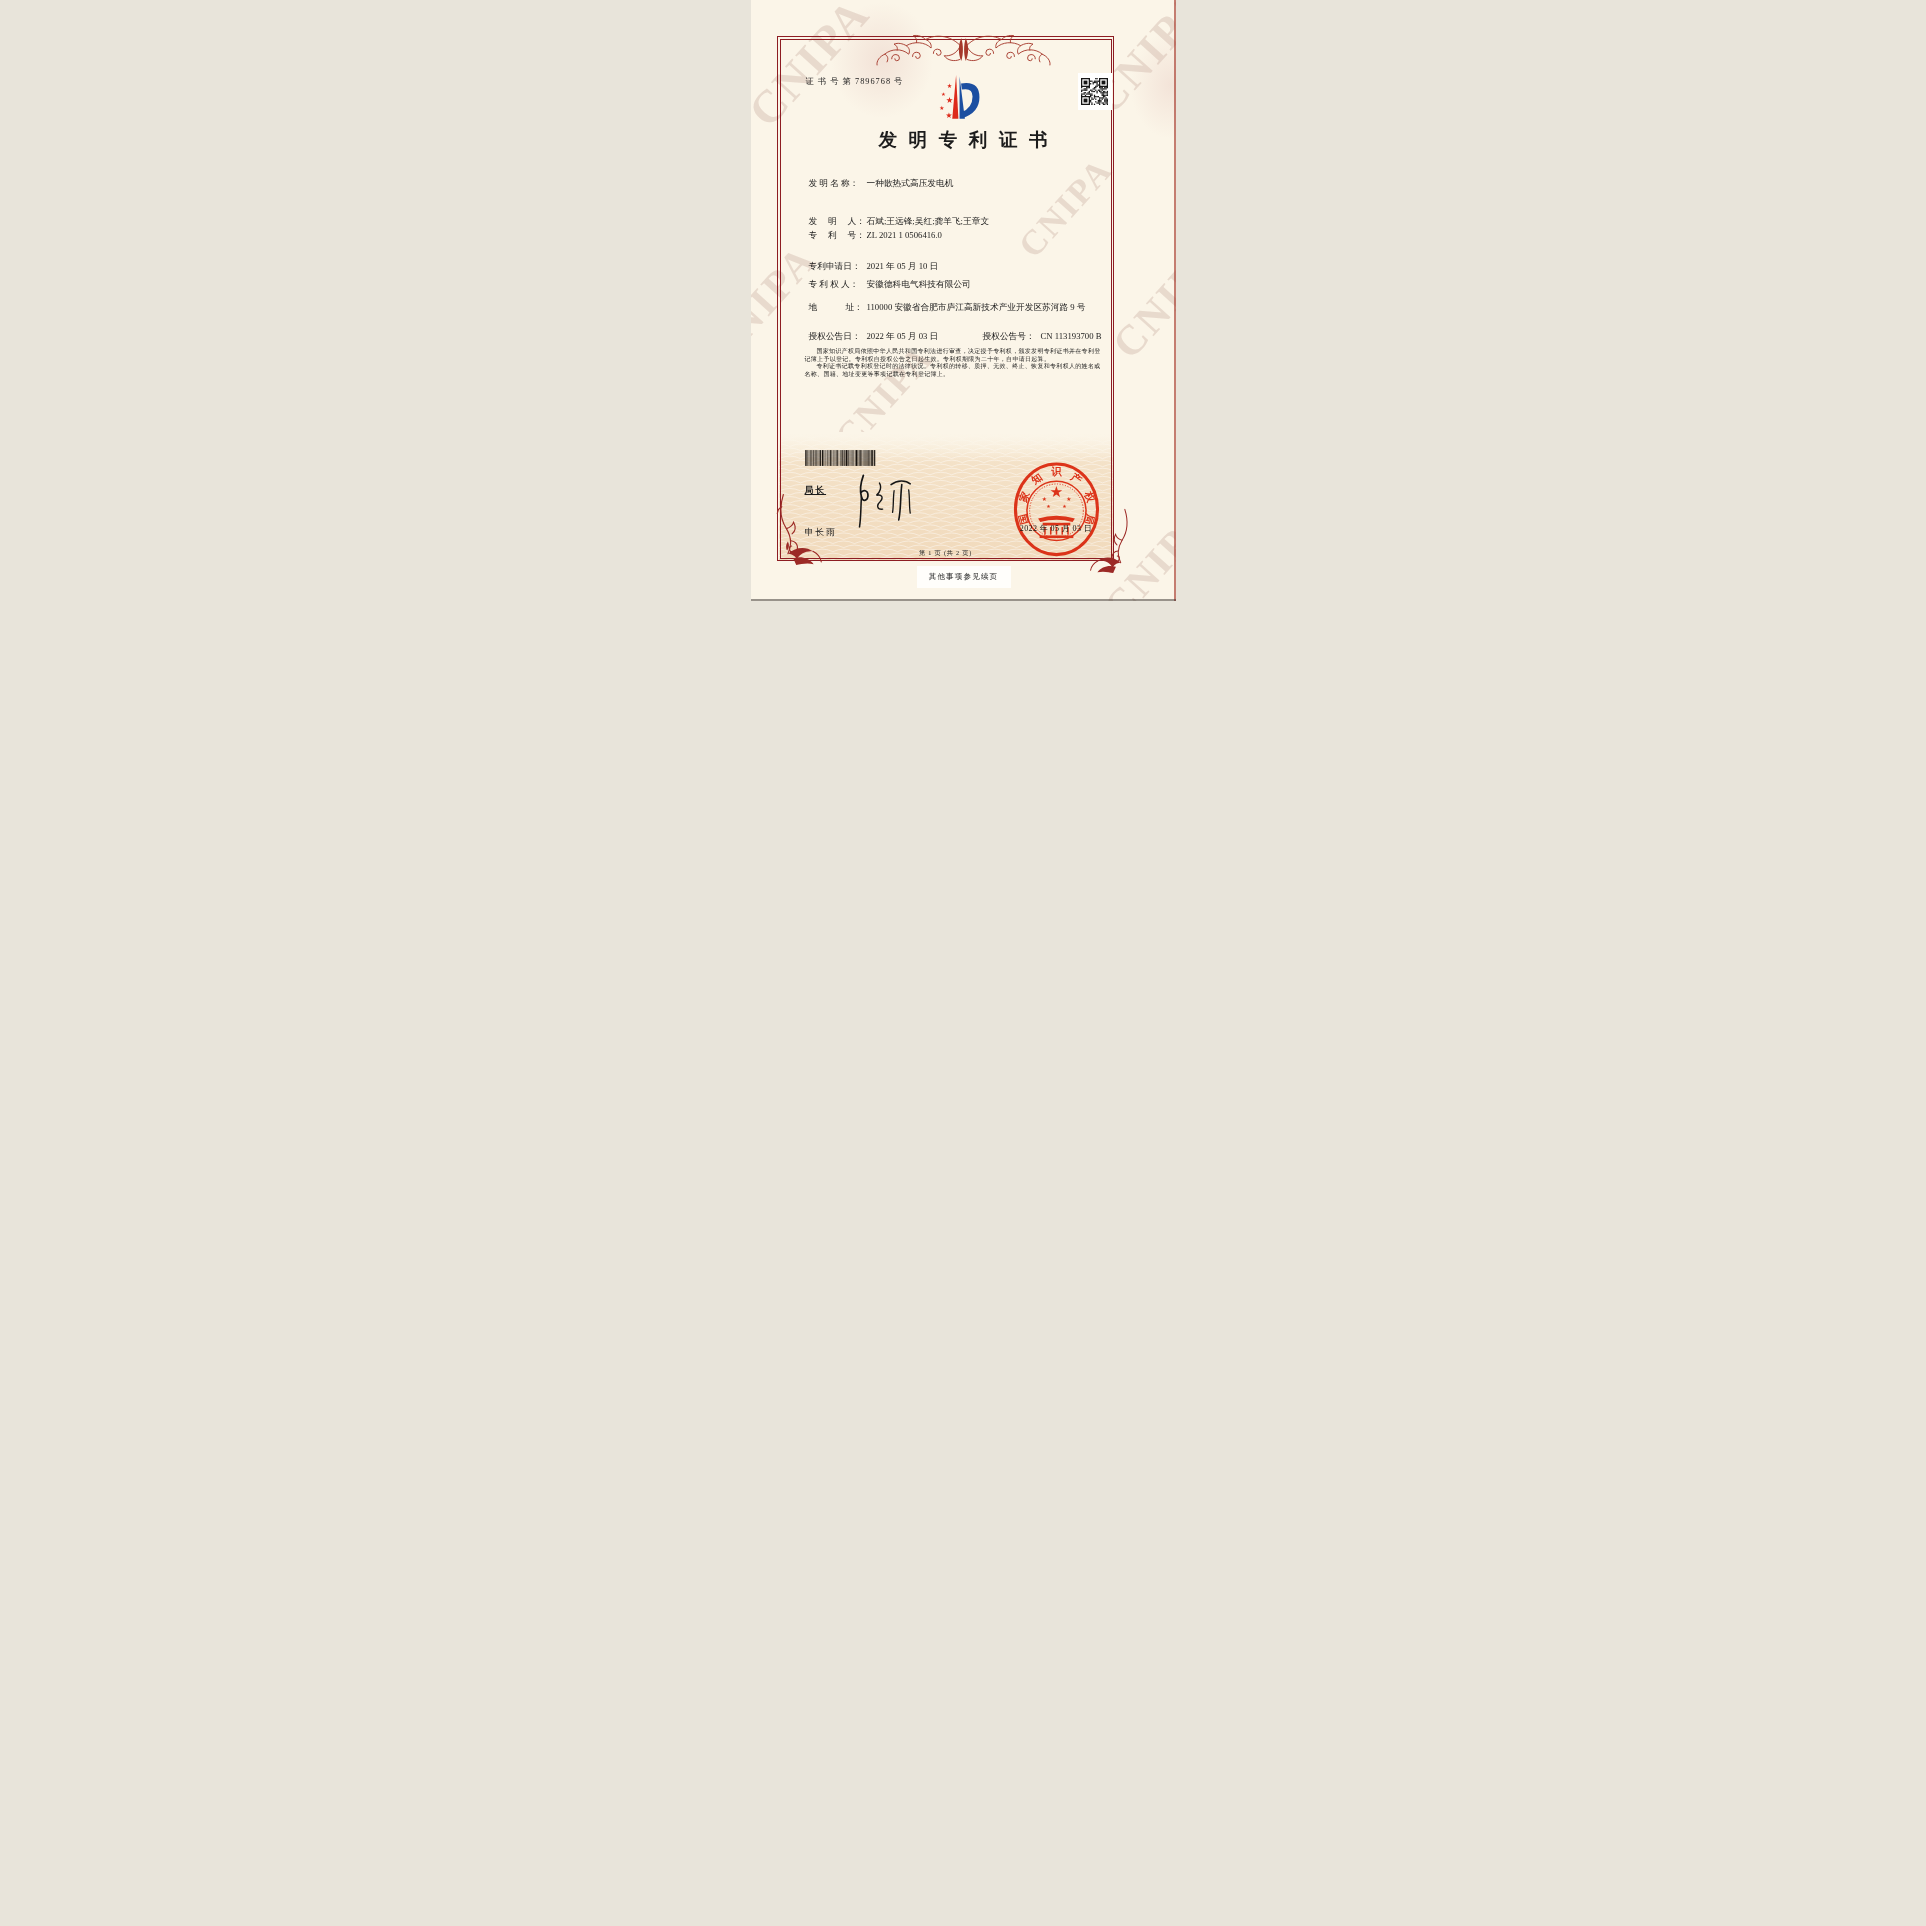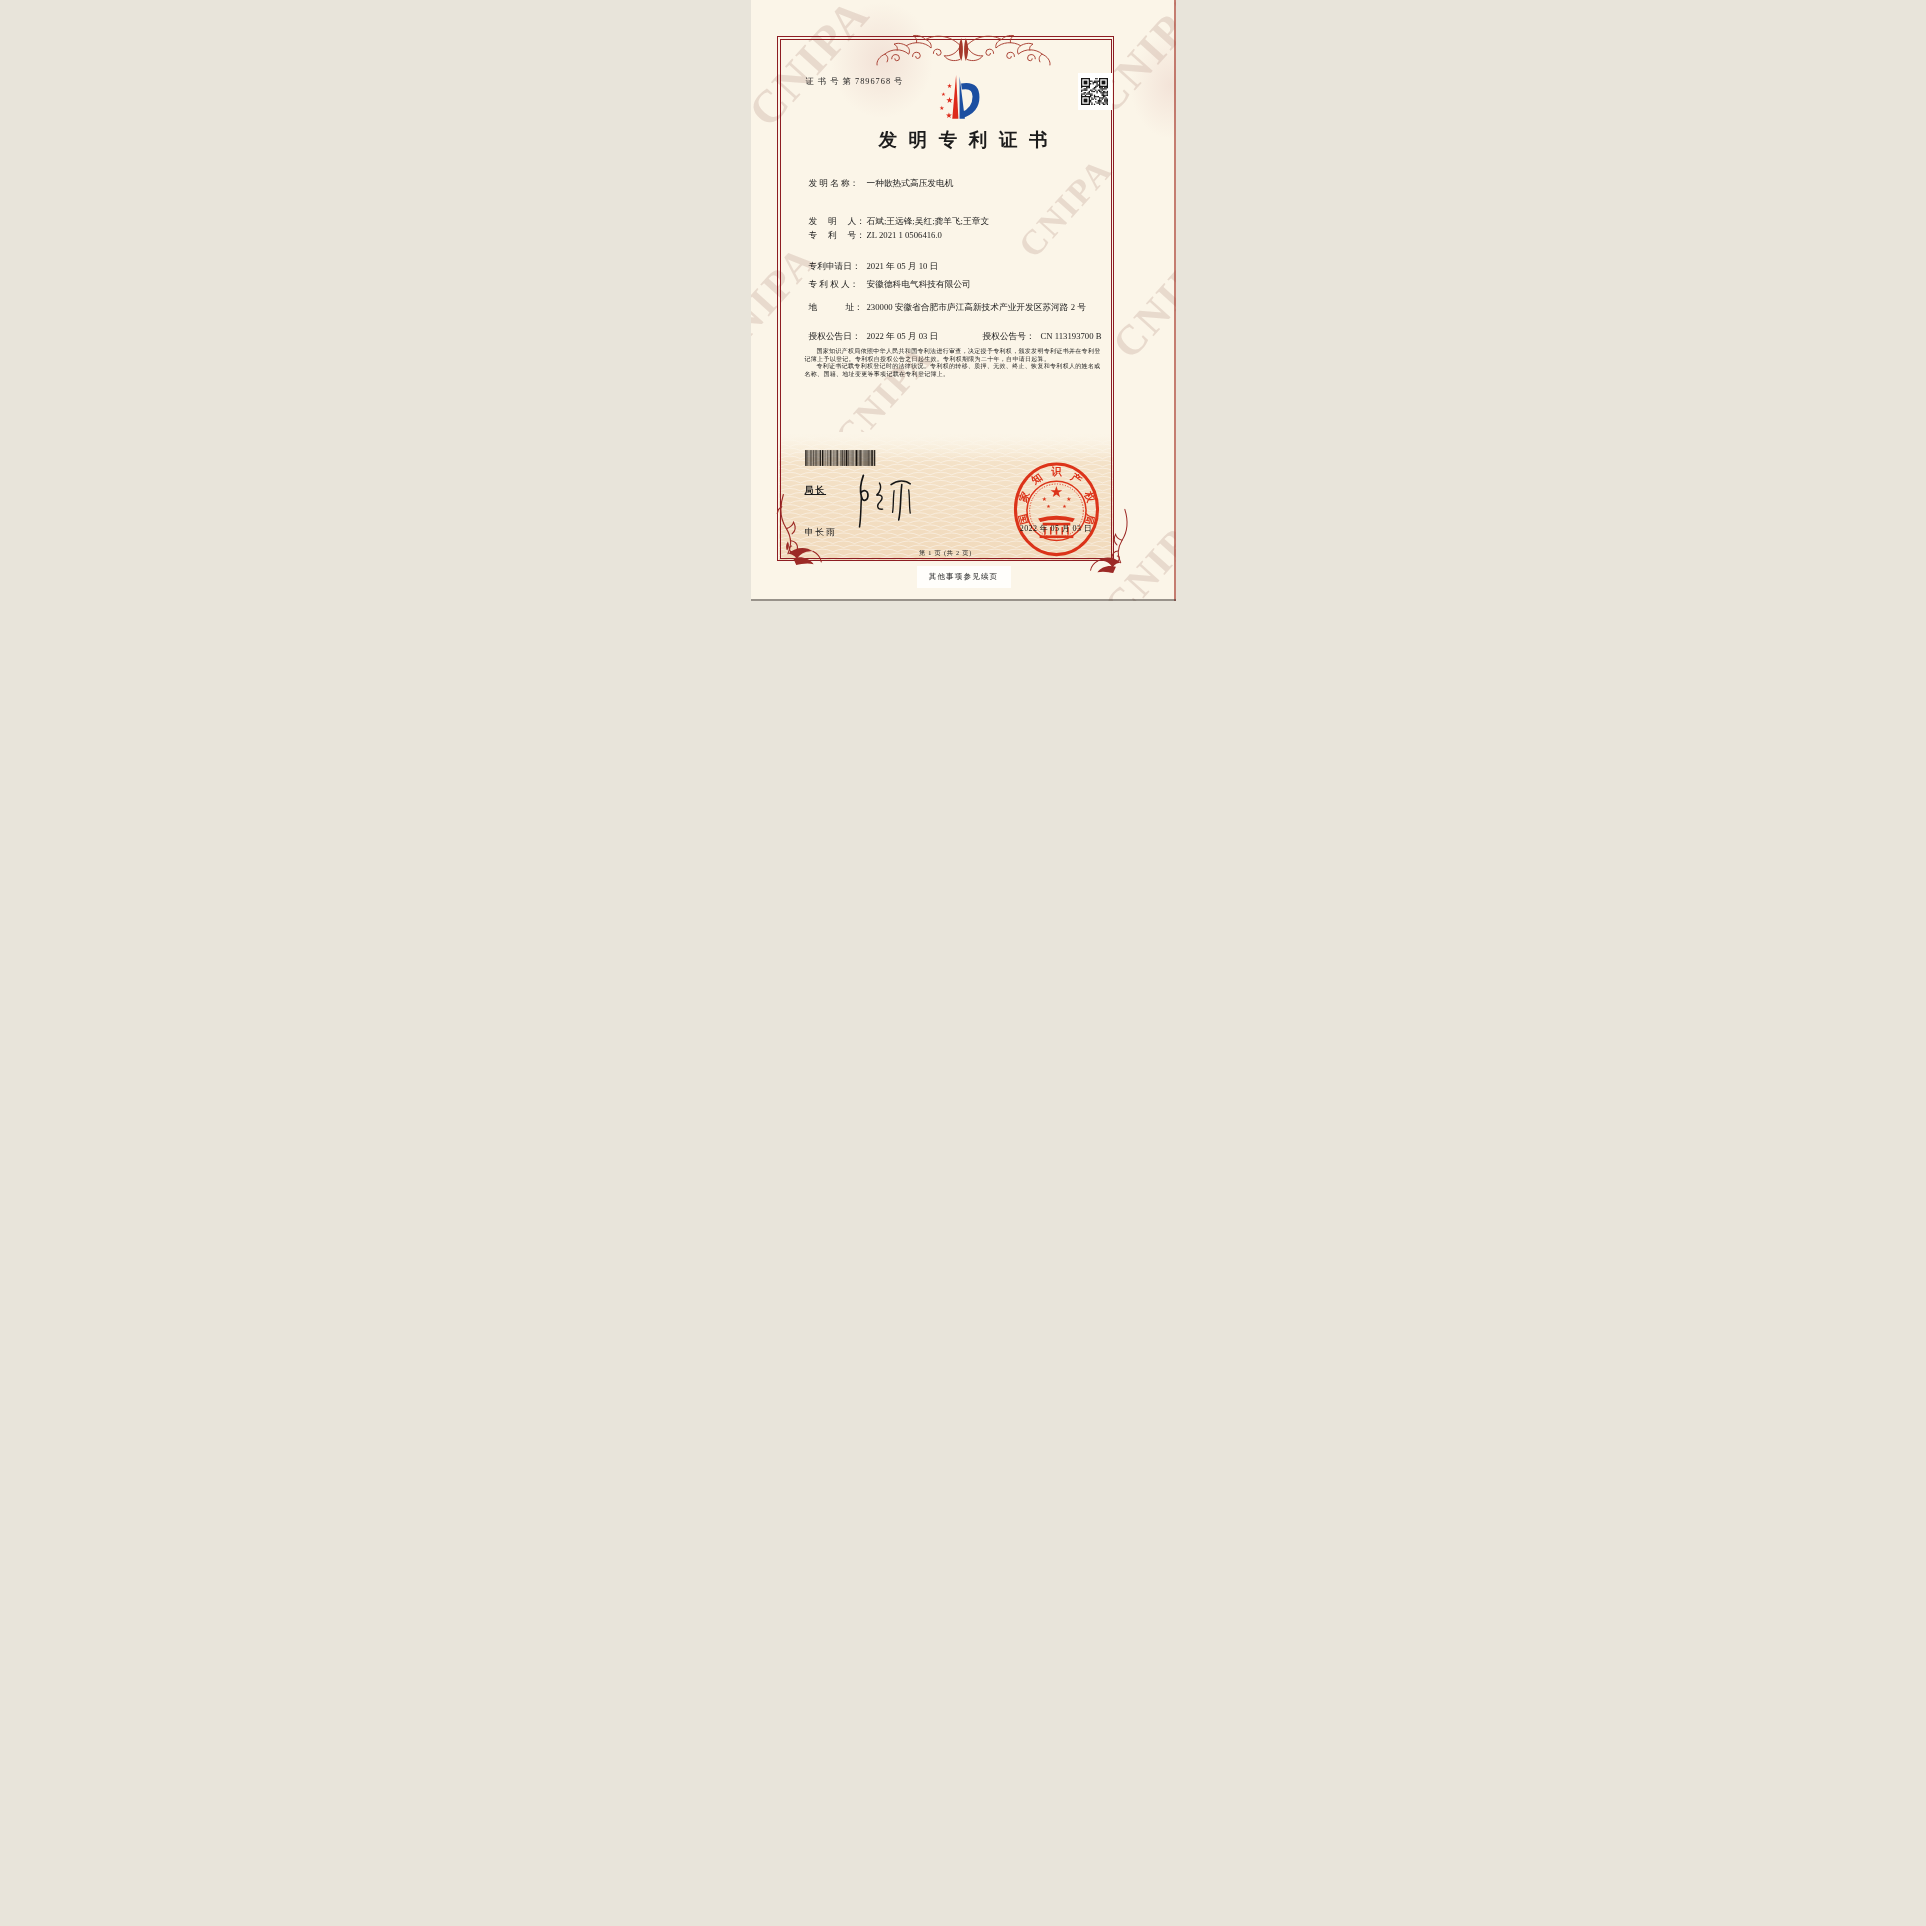--- a/index.html
+++ b/index.html
@@ -363,21 +363,21 @@
     <div class="row r3">
       <span class="lbl">专　 利　 号：</span><span class="val">ZL 2021 1 0506416.0</span>
     </div>
     <div class="row r4">
       <span class="lbl">专利申请日：</span><span class="val">2021 年 05 月 10 日</span>
     </div>
     <div class="row r5">
       <span class="lbl">专 利 权 人：</span><span class="val">安徽德科电气科技有限公司</span>
     </div>
     <div class="row r6">
-      <span class="lbl">地　　　 址：</span><span class="val">230000 安徽省合肥市庐江高新技术产业开发区苏河路 2 号</span>
+      <span class="lbl">地　　　 址：</span><span class="val">110000 安徽省合肥市庐江高新技术产业开发区苏河路 9 号</span>
     </div>
     <div class="row r7">
       <span class="lbl">授权公告日：</span><span class="val">2022 年 05 月 03 日</span>
       <span class="pair2">
         <span class="lbl">授权公告号：</span><span class="val">CN 113193700 B</span>
       </span>
     </div>
   </div>
 
   <div class="paras">

